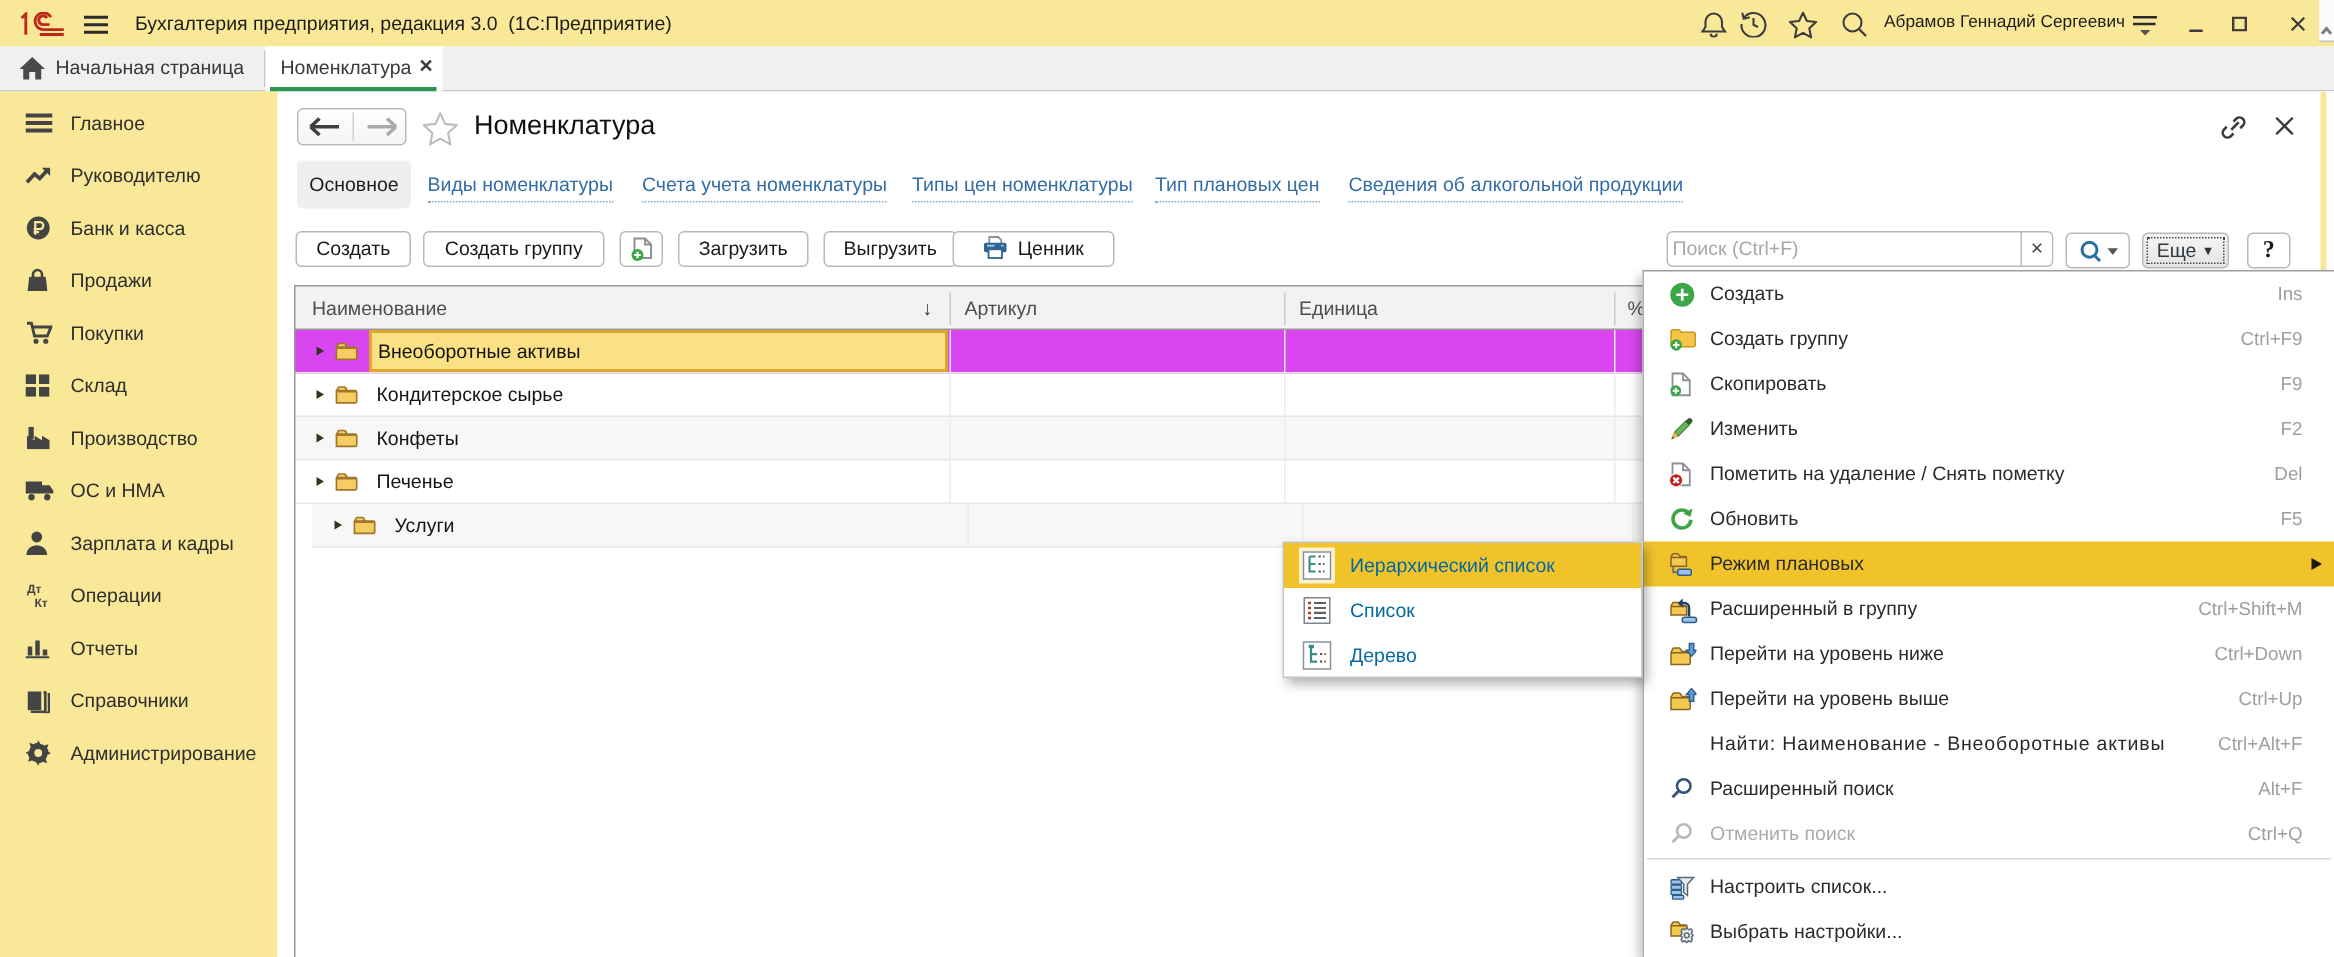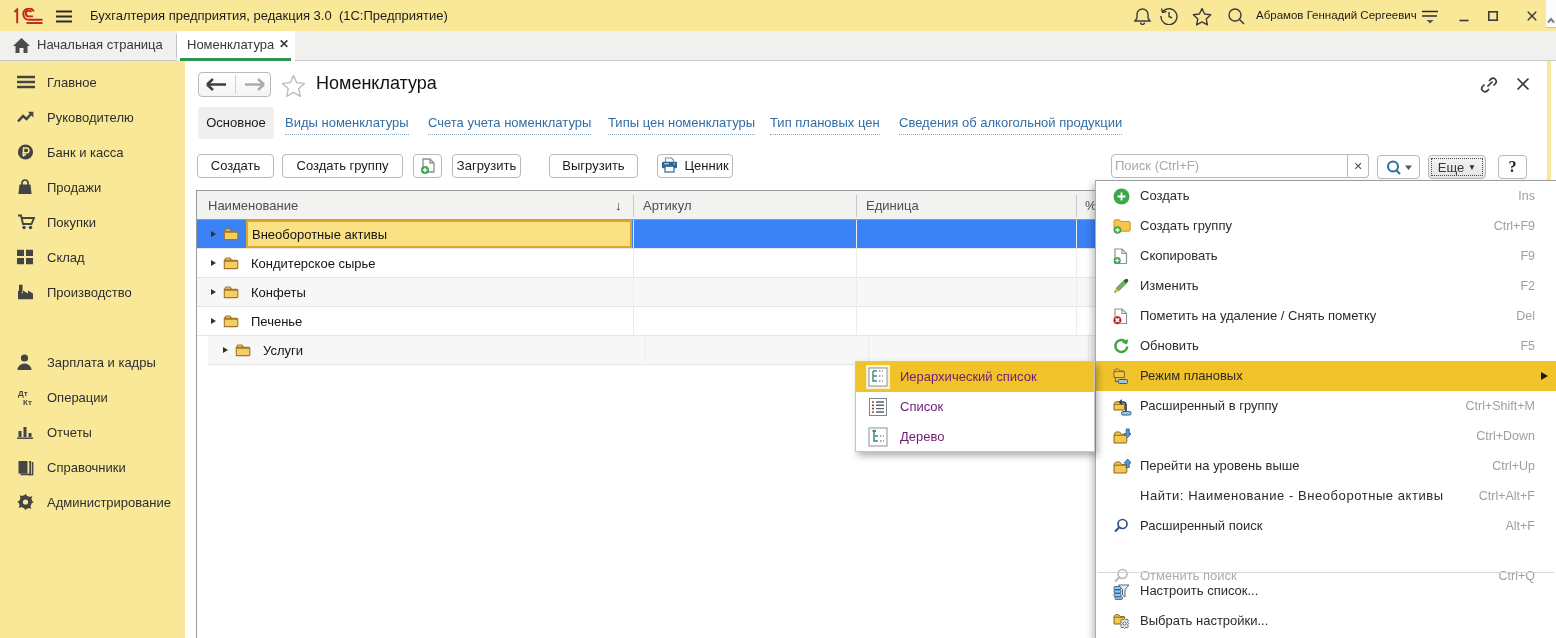--- a/index.html
+++ b/index.html
@@ -69,21 +69,21 @@
   #menu .mi .tx { position:absolute; left:44px; top:0; line-height:30px; font-size:13px; color:#2b2b2b; white-space:nowrap; }
   #menu .mi .sc { position:absolute; right:21px; top:0; line-height:30px; font-size:12.5px; color:#9f9f9f; }
   #menu .sep { position:absolute; left:2px; width:456px; height:1px; background:#D6D6D6; }
   #menu .gold { background:#F1C32B; }
   #menu .arrow { position:absolute; right:8px; top:11px; width:0; height:0; border-left:7px solid #1a1a1a; border-top:4.5px solid transparent; border-bottom:4.5px solid transparent; }
 
   
   #submenu { position:absolute; left:855px; top:361px; width:240px; height:91px; background:#fff; border:1px solid #C4C4C4; box-shadow:3px 4px 7px rgba(0,0,0,0.3); }
   #submenu .si { position:absolute; left:0; width:238px; height:30px; }
   #submenu .si .ibox { position:absolute; left:10px; top:3px; width:24px; height:24px; }
-  #submenu .si .tx { position:absolute; left:44px; top:0; line-height:30px; font-size:13px; color:#701a75; }
+  #submenu .si .tx { position:absolute; left:44px; top:0; line-height:30px; font-size:13px; color:#0369a1; }
 </style></head>
 <body>
 
 <div id="titlebar">
   <svg style="left:13px;top:8px" width="30" height="16" viewBox="0 0 30 16">
     <g fill="none" stroke="#BE271B" stroke-width="1.9">
       <path d="M4.2 15.2 V1.4 L1.4 4"></path>
       <path d="M29.5 11.7 H16 a5.6 5.6 0 1 1 4.9 -8.3"></path>
       <path d="M29.5 15 H13.5"></path>
       <path d="M20 8.4 h-4.2 a2.9 2.9 0 1 1 2.5 -4.3"></path>
@@ -188,20 +188,29 @@
     </div>
     <div class="item" style="top:184px">
       <svg width="16" height="15" viewBox="0 0 16 15">
         <rect x="0" y="0" width="7" height="6.5" fill="#444"></rect>
         <rect x="9" y="0" width="7" height="6.5" fill="#444"></rect>
         <rect x="0" y="8.5" width="7" height="6.5" fill="#444"></rect>
         <rect x="9" y="8.5" width="7" height="6.5" fill="#444"></rect>
       </svg>
       <span>Склад</span>
     </div>
+    <div class="item" style="top:254px">
+      <svg width="19" height="14" viewBox="0 0 19 14">
+        <rect x="0" y="1" width="11" height="8" fill="#444"></rect>
+        <path d="M11 3.5 H16 L18.5 7 V9 H11 Z" fill="#444"></path>
+        <circle cx="4" cy="11.5" r="2.1" fill="#444"></circle>
+        <circle cx="14.5" cy="11.5" r="2.1" fill="#444"></circle>
+      </svg>
+      <span>ОС и НМА</span>
+    </div>
     <div class="item" style="top:289px">
       <svg width="15" height="16" viewBox="0 0 15 16">
         <circle cx="7.5" cy="4" r="3.6" fill="#444"></circle>
         <path d="M0.5 16 a7 6.5 0 0 1 14 0 Z" fill="#444"></path>
       </svg>
       <span>Зарплата и кадры</span>
     </div>
     <div class="item" style="top:324px">
       <svg width="18" height="17" viewBox="0 0 18 17">
         <text x="1" y="7" font-family="Liberation Sans" font-size="8" font-weight="bold" fill="#444">Дт</text>
@@ -273,23 +282,23 @@
     <div class="tbtn" style="left:12px;width:77px"><span>Создать</span></div>
     <div class="tbtn" style="left:97px;width:121px"><span>Создать группу</span></div>
     <div class="tbtn" style="left:228px;width:29px">
       <svg style="margin-top:3px" width="16" height="17" viewBox="0 0 16 17">
         <path d="M3 1 H10 L14 5 V14 H3 Z" fill="#fff" stroke="#8a9197" stroke-width="1.3"></path>
         <path d="M10 1 V5 H14" fill="none" stroke="#8a9197" stroke-width="1.3"></path>
         <circle cx="5" cy="12" r="4" fill="#3DA648"></circle>
         <path d="M5 9.8 V14.2 M2.8 12 H7.2" stroke="#fff" stroke-width="1.4"></path>
       </svg>
     </div>
-    <div class="tbtn" style="left:267px;width:69px"><span>Загрузить</span></div>
+    <div class="tbtn" style="left:267px;width:87px"><span>Загрузить</span></div>
     <div class="tbtn" style="left:364px;width:89px"><span>Выгрузить</span></div>
-    <div class="tbtn" style="left:472px;width:76px">
+    <div class="tbtn" style="left:450px;width:108px">
       <svg style="vertical-align:-3px;margin-right:6px" width="17" height="16" viewBox="0 0 17 16">
         <path d="M4.5 5 V1 H10.5 L12.5 3 V5" fill="#fff" stroke="#8a9197" stroke-width="1.2"></path>
         <rect x="1" y="4.8" width="15" height="6.4" rx="1.2" fill="#2F6593"></rect>
         <path d="M3 6.8 H8 M12.5 6.8 H14" stroke="#9FC2DC" stroke-width="1.4"></path>
         <rect x="4" y="9.2" width="9" height="5.8" fill="#fff" stroke="#2F6593" stroke-width="1.2"></rect>
       </svg><span>Ценник</span>
     </div>
   </div>
   <div class="search">
       <span>Поиск (Ctrl+F)</span>
@@ -312,21 +321,21 @@
       <div class="thead">
         <div class="c" style="left:12px">Наименование</div>
         <div class="c" style="left:419px;color:#333">↓</div>
         <div class="c" style="left:447px">Артикул</div>
         <div class="c" style="left:670px">Единица</div>
         <div class="c" style="left:889px">%</div>
         <div style="position:absolute;left:437px;top:4px;width:1px;height:22px;background:#C9C9C9"></div>
         <div style="position:absolute;left:660px;top:4px;width:1px;height:22px;background:#C9C9C9"></div>
         <div style="position:absolute;left:880px;top:4px;width:1px;height:22px;background:#C9C9C9"></div>
       </div>
-      <div class="row" style="top:30px;background:#3b82f6;padding-left:20px;">
+      <div class="row" style="top:30px;background:#d946ef;padding-left:20px;">
         <div class="tri"></div>
         <svg class="folder" width="16" height="14" viewBox="0 0 16 14">
           <path d="M1.3 12.6 V5 L2.4 2.6 a1 1 0 0 1 .9 -0.6 h3.2 a1 1 0 0 1 .9 0.55 L8.4 4.4 H13.8 a1 1 0 0 1 1 1 V11.6 a1 1 0 0 1 -1 1 Z" fill="#F4CE62" stroke="#A0752A" stroke-width="1.1"></path>
           <path d="M7.2 2.2 a8 8 0 0 1 .9 2.2 H1.4 V5.1 H14.7" fill="none" stroke="#A5762B" stroke-width="1.1"></path>
         </svg>
         <div style="position:absolute;left:50px;top:0px;width:386px;height:28px;background:#FAE184;border:2px solid #DFA62B"></div>
         <div class="txt" style="left:56px;z-index:2">Внеоборотные активы</div>
         <div class="vline" style="left:437px;height:29px"></div>
         <div class="vline" style="left:660px;height:29px"></div>
         <div class="vline" style="left:880px;height:29px"></div>
@@ -462,20 +471,21 @@
         </svg></div>
       <div class="tx" style="">Расширенный в группу</div>
       <div class="sc">Ctrl+Shift+M</div>
     </div>
     <div class="mi" style="top:240px">
       <div class="ic"><svg width="18" height="17" viewBox="0 0 18 17">
           <path d="M1 15 V7 L2.2 4.6 a1 1 0 0 1 .9-.6 h3.3 a1 1 0 0 1 .9.55 L8.4 6.4 H12.8 a1 1 0 0 1 1 1 V14 a1 1 0 0 1 -1 1 Z" fill="#F3C94F" stroke="#8A6420"></path>
           <path d="M1 7.2 H13.8" stroke="#8A6420"></path>
           <path d="M13.2 1 h3 v4.5 h2 l-3.5 4 l-3.5 -4 h2 Z" fill="#5B9BD5" stroke="#2E5D8C" stroke-width="0.9"></path>
         </svg></div>
+      <div class="tx" style="">Перейти на уровень ниже</div>
       <div class="sc">Ctrl+Down</div>
     </div>
     <div class="mi" style="top:270px">
       <div class="ic"><svg width="18" height="17" viewBox="0 0 18 17">
           <path d="M1 15 V7 L2.2 4.6 a1 1 0 0 1 .9-.6 h3.3 a1 1 0 0 1 .9.55 L8.4 6.4 H12.8 a1 1 0 0 1 1 1 V14 a1 1 0 0 1 -1 1 Z" fill="#F3C94F" stroke="#8A6420"></path>
           <path d="M1 7.2 H13.8" stroke="#8A6420"></path>
           <path d="M13.2 9.5 h3 V5 h2 L14.7 1 L11.2 5 h2 Z" fill="#5B9BD5" stroke="#2E5D8C" stroke-width="0.9"></path>
         </svg></div>
       <div class="tx" style="">Перейти на уровень выше</div>
       <div class="sc">Ctrl+Up</div>
@@ -485,21 +495,21 @@
       <div class="sc">Ctrl+Alt+F</div>
     </div>
     <div class="mi" style="top:330px">
       <div class="ic"><svg width="16" height="16" viewBox="0 0 16 16">
           <circle cx="9.5" cy="6" r="4.5" fill="none" stroke="#33537a" stroke-width="1.7"></circle>
           <path d="M6.3 9.2 L2 13.5" stroke="#33537a" stroke-width="2"></path>
         </svg></div>
       <div class="tx" style="">Расширенный поиск</div>
       <div class="sc">Alt+F</div>
     </div>
-    <div class="mi" style="top:380px">
+    <div class="mi" style="top:360px">
       <div class="ic"><svg width="16" height="16" viewBox="0 0 16 16">
           <circle cx="9.5" cy="6" r="4.5" fill="none" stroke="#b9b9b9" stroke-width="1.7"></circle>
           <path d="M6.3 9.2 L2 13.5" stroke="#b9b9b9" stroke-width="2"></path>
         </svg></div>
       <div class="tx" style="color:#ababab">Отменить поиск</div>
       <div class="sc">Ctrl+Q</div>
     </div>
     <div class="sep" style="top:391px"></div>
     <div class="mi" style="top:395px">
       <div class="ic"><svg width="17" height="17" viewBox="0 0 17 17">

